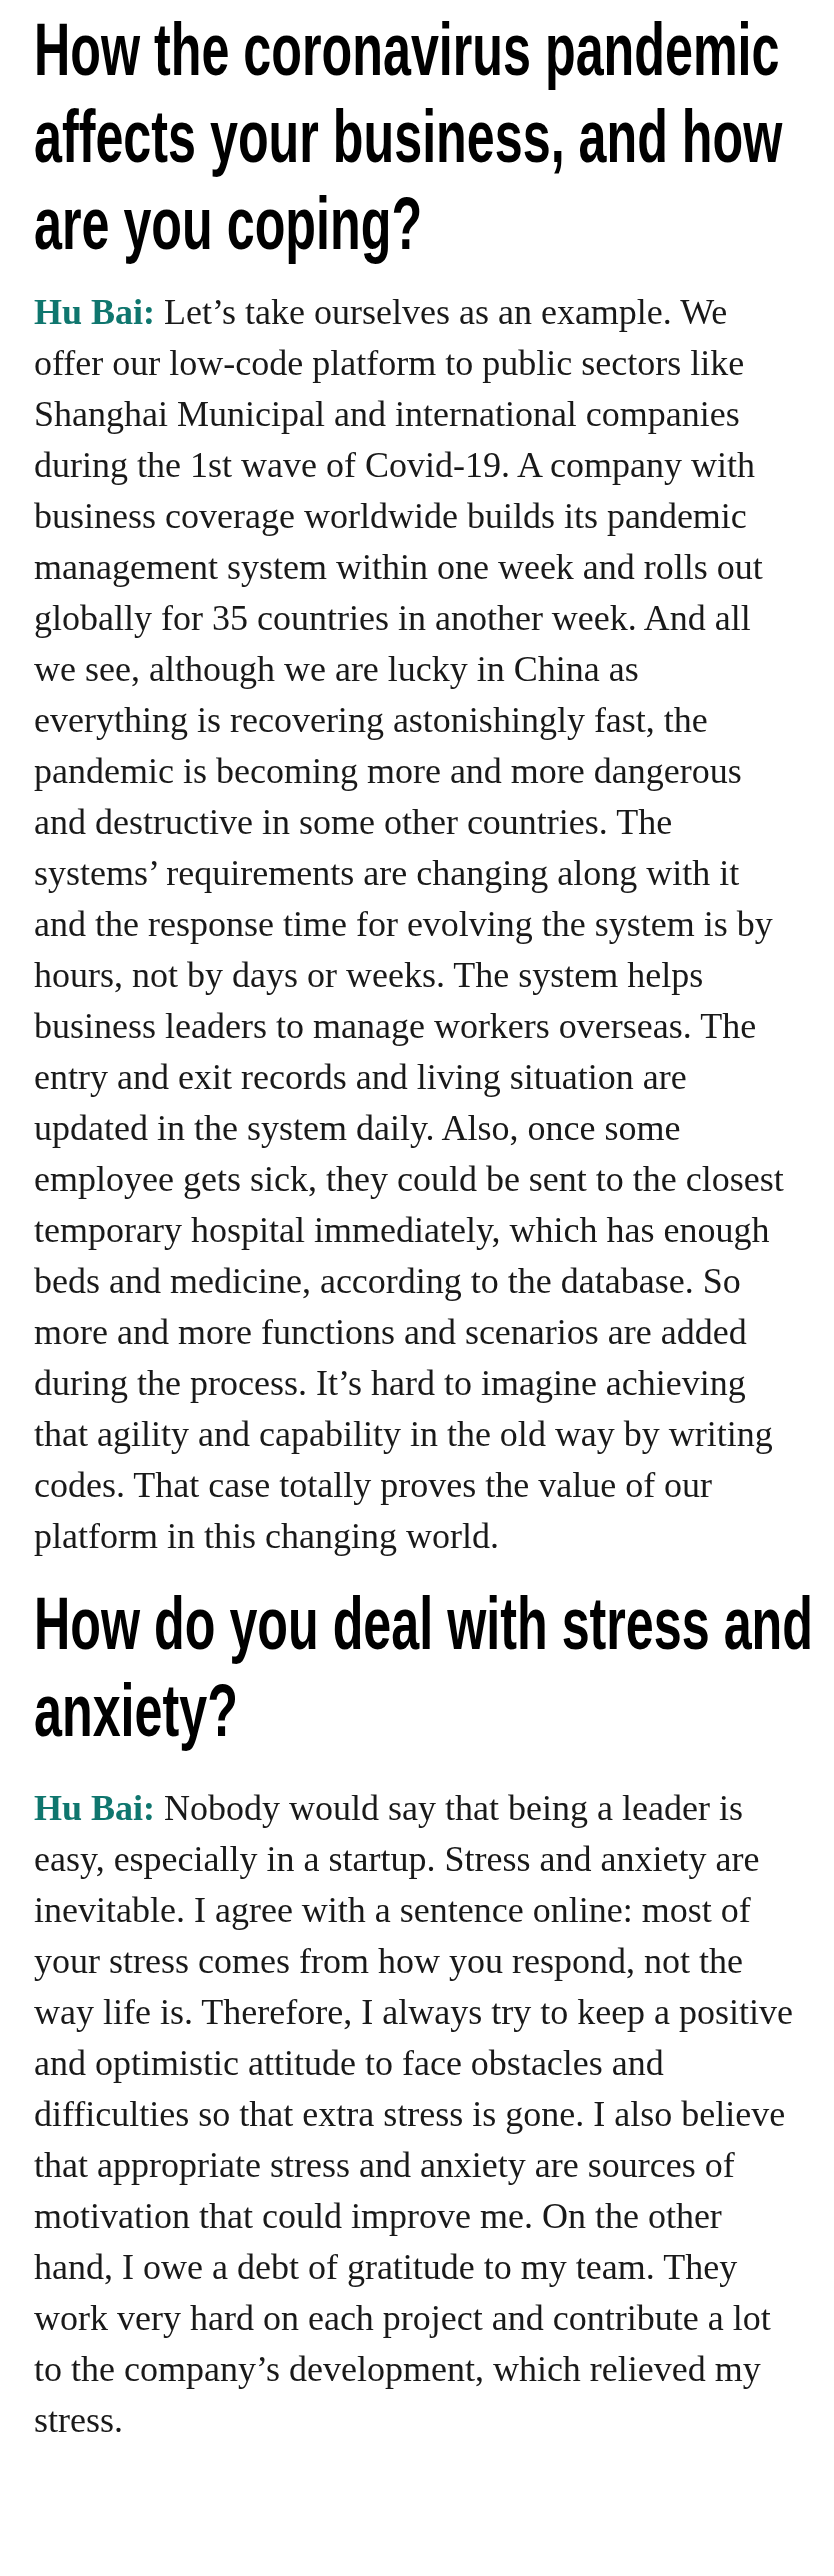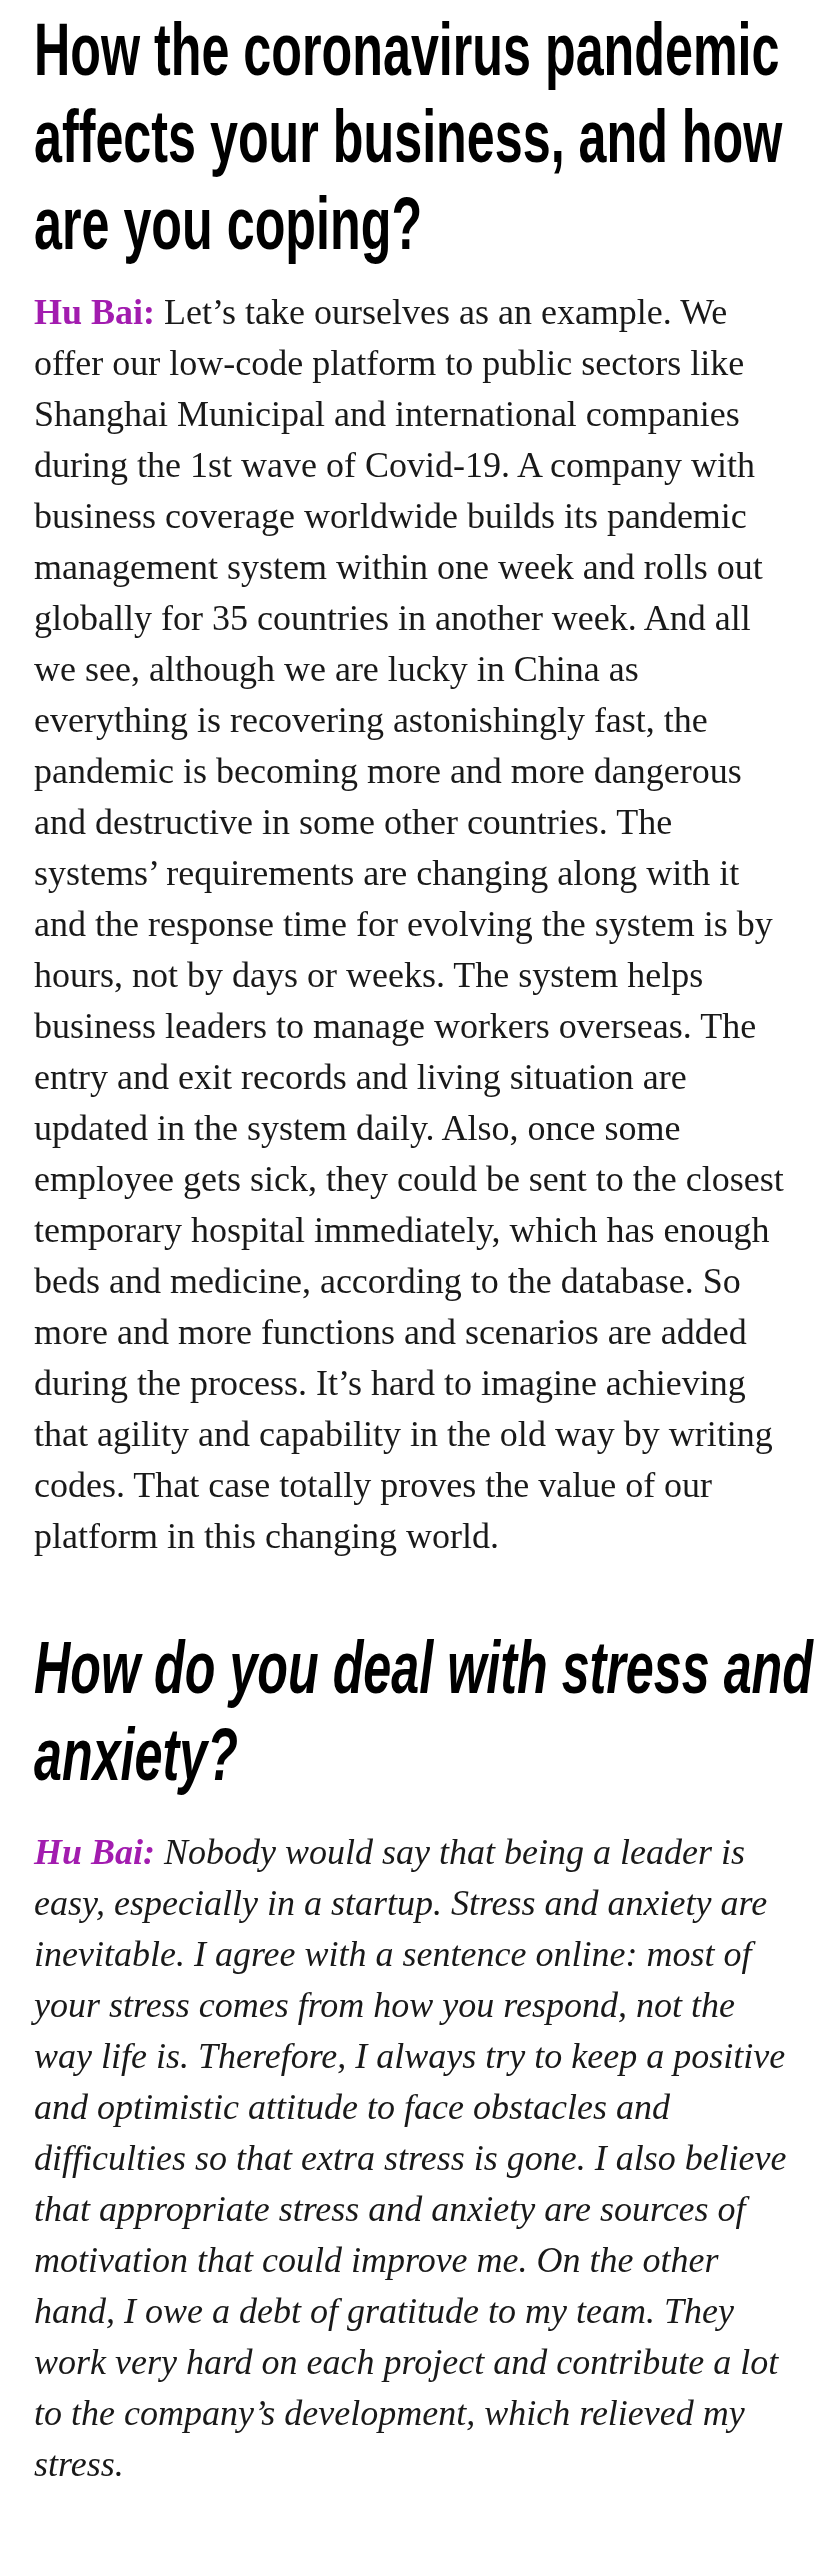--- a/index.html
+++ b/index.html
@@ -26,36 +26,35 @@
     margin: 0;
     white-space: pre-line;        
     width: 1205px;                
     transform: scaleX(0.67);      
     transform-origin: 0 0;
   }
   .qa-section .headline {
     margin-bottom: 20px;
   }
   .qa-section + .qa-section {
-    margin-top: 62px;
-    font-style: italic;
+    margin-top: 18px;
   }
   .qa-section + .qa-section .headline {
     margin-bottom: 29px;
   }
   .body-text {
     margin: 0;
     font-size: 36px;
     line-height: 51px;
     color: #191919;
     max-width: 769px;
   }
   .speaker {
     font-weight: 700;
-    color: #a21caf;
+    color: #0f766e;
   }
 </style>
 </head>
 <body>
 
 <article class="article">
 
   <section class="qa-section">
     <h1 class="headline">How the coronavirus pandemic
 affects your business, and how

